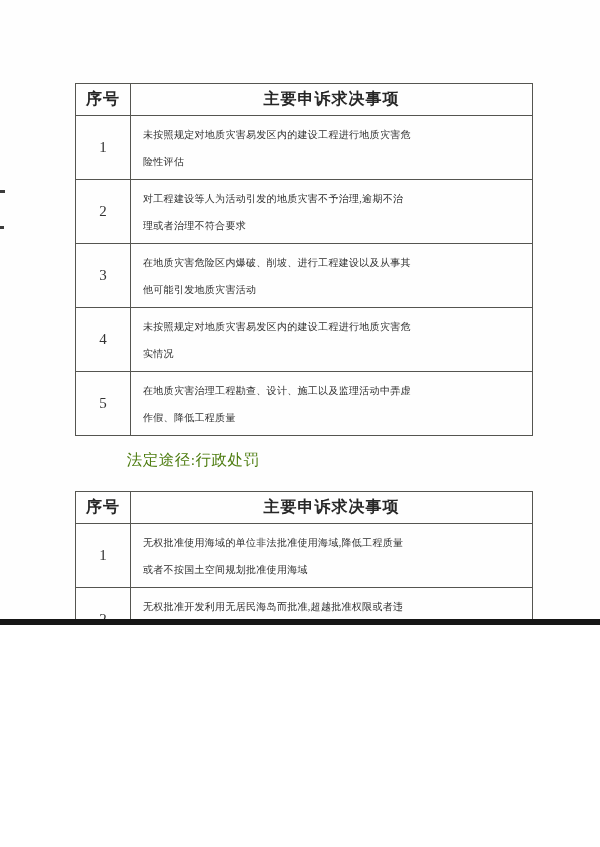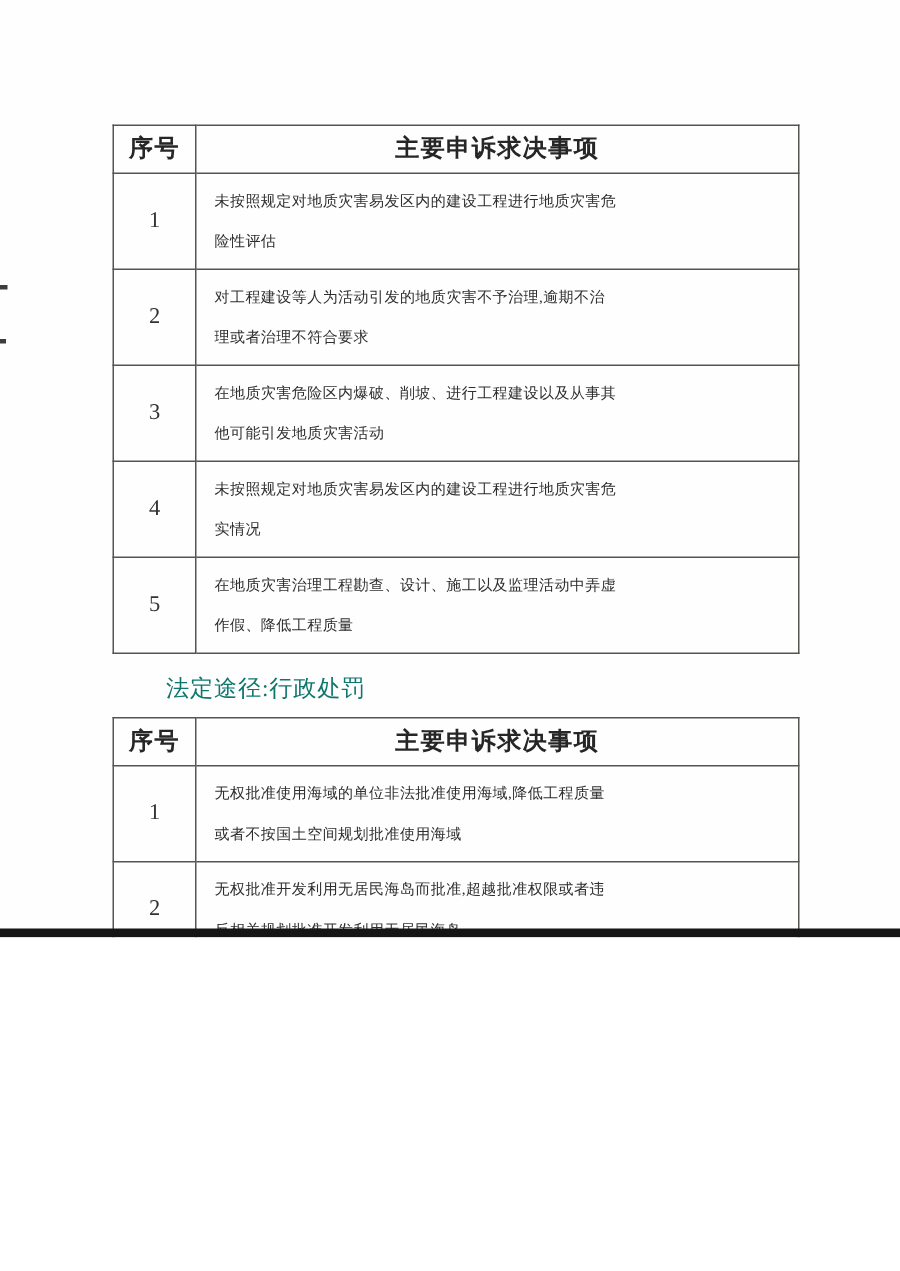--- a/index.html
+++ b/index.html
@@ -53,24 +53,24 @@
     font-size: 10px;
     line-height: 27px;
     padding: 4px 6px 4px 12px;
     vertical-align: middle;
     white-space: pre-line;
     letter-spacing: 0.3px;
     color: #2e2e2e;
   }
   .row-2line td { height: 55px; }
   .para {
-    margin: 0;
+    margin: 16px;
     font-size: 15.5px;
     letter-spacing: 0.5px;
-    color: #0f766e;
+    color: #4d7c0f;
     text-indent: 2.3em;
   }
   .para-legal-1 { margin-top: 9px; line-height: 30px; }
   .para-basis   { margin-top: 1px; line-height: 30px; white-space: pre-line; }
   .section-heading {
     margin: 0;
     margin-top: 1px;
     font-size: 15.5px;
     font-weight: bold;
     line-height: 24px;

